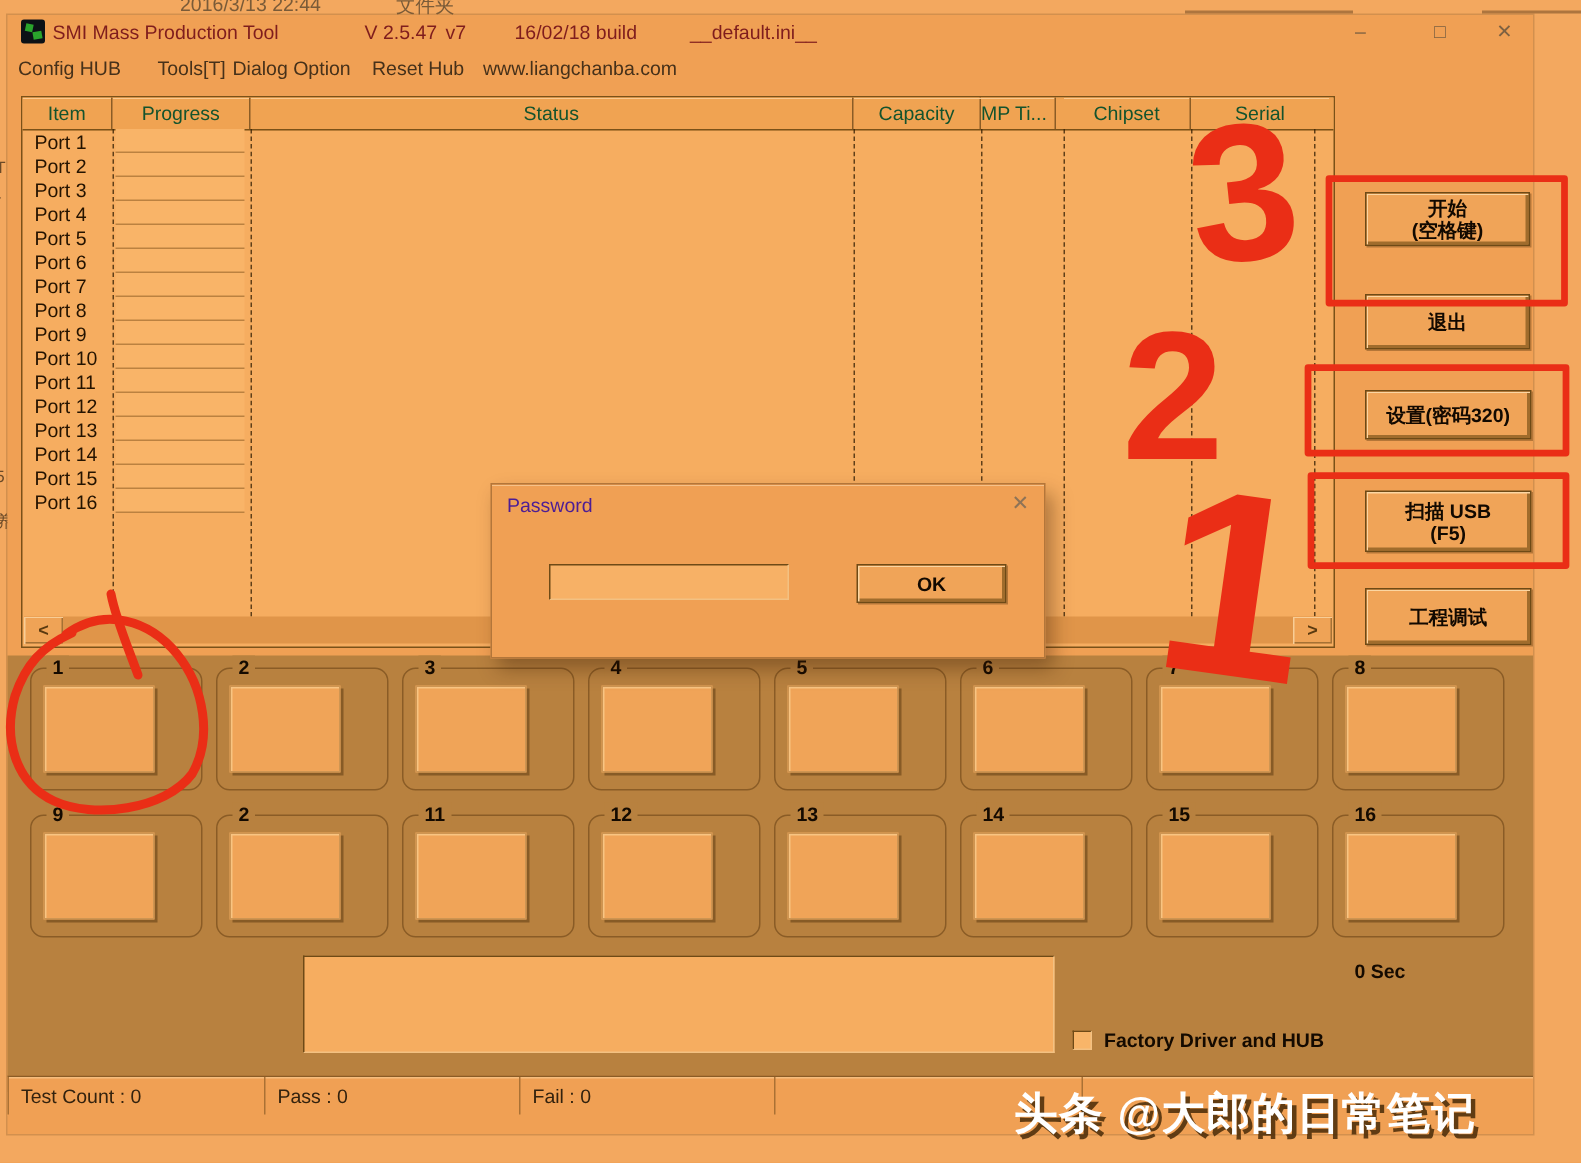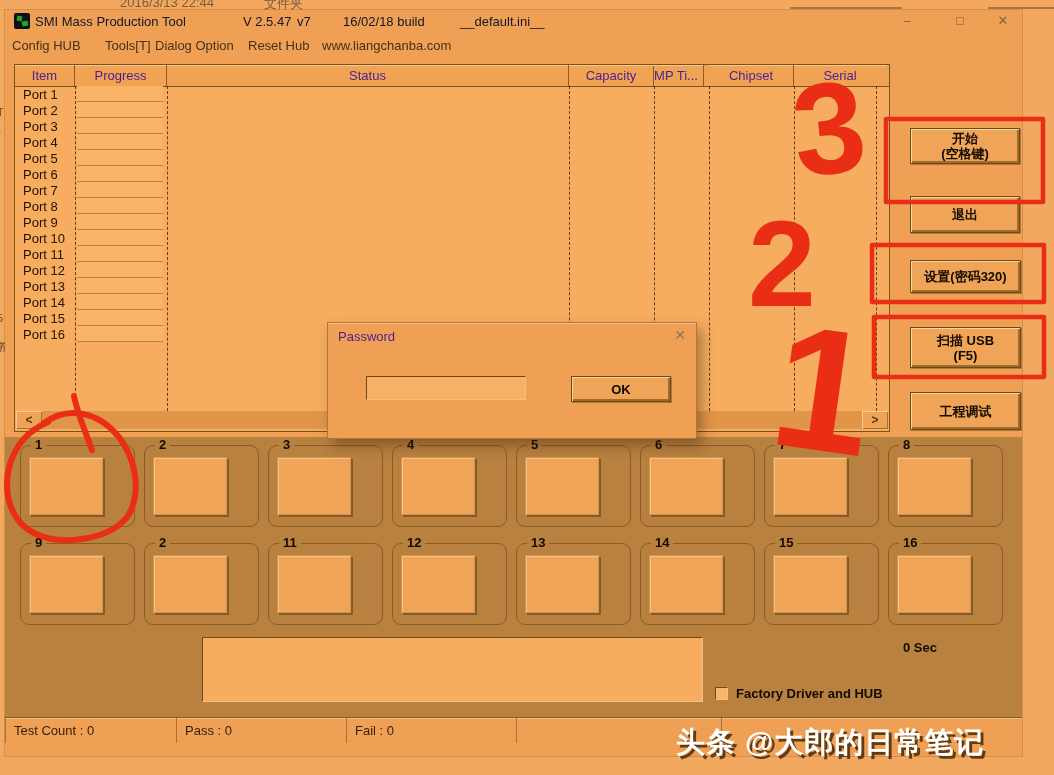--- a/index.html
+++ b/index.html
@@ -16,32 +16,32 @@
   .top-line{position:absolute;height:2px;background:rgba(115,75,35,.55);}
 
   
   .win{position:absolute;left:5px;top:10px;width:1017px;height:746px;background:#f0a054;
        box-shadow:0 0 0 1px rgba(150,100,50,.35);z-index:10;}
   .titlebar{position:absolute;left:0;top:0;width:100%;height:23px;}
   .app-icon{position:absolute;left:9px;top:3px;width:16px;height:16px;background:#0c1116;border-radius:2px;}
   .app-icon i{position:absolute;background:#2aa32c;}
   .app-icon i.a{left:3px;top:3px;width:5px;height:5px;transform:rotate(12deg);}
   .app-icon i.b{left:8px;top:8px;width:6px;height:5px;transform:rotate(-10deg);}
-  .tb-text{position:absolute;top:4px;font-size:13px;color:#0f172a;white-space:nowrap;}
+  .tb-text{position:absolute;top:4px;font-size:13px;color:#7f1d1d;white-space:nowrap;}
   .winctl{position:absolute;top:1px;width:32px;height:20px;text-align:center;line-height:20px;
           font-size:13px;color:#7d6142;cursor:default;}
 
   .menubar{position:absolute;left:0;top:23px;width:100%;height:24px;}
   .menu-item{position:absolute;top:5px;font-size:13px;color:#46311a;white-space:nowrap;}
 
   
   .list{position:absolute;left:9px;top:54px;width:876px;height:368px;background:#f6ad60;
         border:1px solid #7a5118;box-sizing:border-box;}
   .lheader{position:absolute;left:0;top:0;right:0;height:21px;background:#f0a352;border-bottom:1px solid #7a5118;}
-  .hcell{position:absolute;top:0;height:21px;line-height:21px;text-align:center;font-size:13px;color:#4c1d95;
+  .hcell{position:absolute;top:0;height:21px;line-height:21px;text-align:center;font-size:13px;color:#14532d;
          border-right:1px solid #8a5c26;box-shadow:inset 0 1px 0 #fcca8e;box-sizing:border-box;}
   .rows{position:absolute;left:0;top:21px;right:12px;}
   .lrow{position:relative;height:16px;}
   .plabel{position:absolute;left:8px;top:1px;font-size:13px;color:#241300;}
   .pcell{position:absolute;left:62px;top:0;width:86px;height:15px;background:#f9b468;border-bottom:1px solid #bb8140;}
   .dash{position:absolute;top:21px;height:325px;width:0;border-left:1px dashed #3a2408;opacity:.8;}
   .hscroll{position:absolute;left:1px;right:1px;bottom:2px;height:18px;background:#e09549;}
   .sarrow{position:absolute;top:0;width:26px;height:18px;background:#efa356;color:#5a3a10;
           font-size:12px;font-weight:bold;text-align:center;line-height:18px;
           box-shadow:inset 1px 1px 0 #f8cd96, inset -1px -1px 0 #a57134;}

